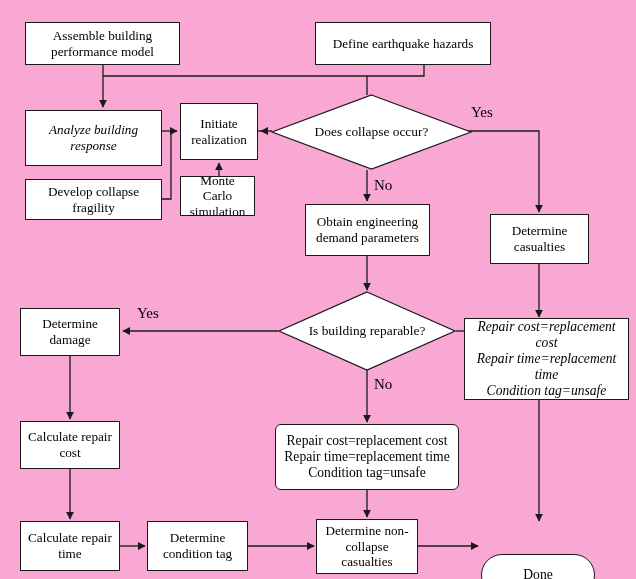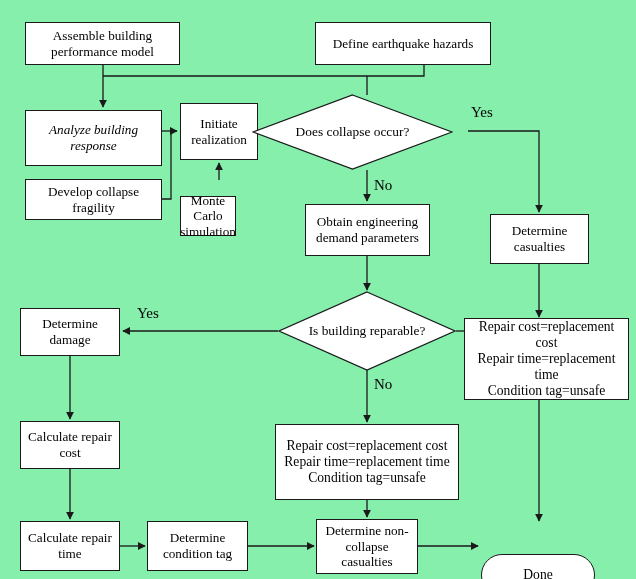--- a/index.html
+++ b/index.html
@@ -4,21 +4,21 @@
 <style>
   html, body {
     margin: 0;
     padding: 0;
     background: #ffffff;
   }
   #canvas {
     position: relative;
     width: 636px;
     height: 579px;
-    background: #86efac;
+    background: #f9a8d4;
     font-family: "Liberation Serif", "DejaVu Serif", serif;
     overflow: hidden;
   }
   svg.edges {
     position: absolute;
     left: 0;
     top: 0;
     width: 636px;
     height: 579px;
     pointer-events: none;
@@ -146,26 +146,26 @@
   <div class="node f13" style="left:25px; top:179px; width:137px; height:41px;">
     <span class="txt">Develop collapse
 fragility</span>
   </div>
 
   <div class="node f13" style="left:180px; top:103px; width:78px; height:57px;">
     <span class="txt">Initiate
 realization</span>
   </div>
 
-  <div class="node f13" style="left:180px; top:196px; width:56px; height:40px;">
+  <div class="node f13" style="left:180px; top:176px; width:75px; height:40px;">
     <span class="txt">Monte Carlo
 simulation</span>
   </div>
 
-  <div class="diamond-wrap" style="left:252px; top:94px; width:201px; height:76px;">
+  <div class="diamond-wrap" style="left:271px; top:94px; width:201px; height:76px;">
     <svg width="201" height="76" viewBox="0 0 201 76" xmlns="http://www.w3.org/2000/svg">
       <polygon points="100.5,1 200,38 100.5,75 1,38" fill="#ffffff" stroke="#1a1a1a" stroke-width="1.3"></polygon>
     </svg>
     <span class="dlabel">Does collapse occur?</span>
   </div>
 
   <div class="node f13" style="left:305px; top:204px; width:125px; height:52px;text-align:center;">
     <span class="txt">Obtain engineering
 demand parameters</span>
   </div>
@@ -175,21 +175,21 @@
 casualties</span>
   </div>
 
   <div class="diamond-wrap" style="left:278px; top:291px; width:178px; height:80px;">
     <svg width="178" height="80" viewBox="0 0 178 80" xmlns="http://www.w3.org/2000/svg">
       <polygon points="89,1 177,40 89,79 1,40" fill="#ffffff" stroke="#1a1a1a" stroke-width="1.3"></polygon>
     </svg>
     <span class="dlabel">Is building reparable?</span>
   </div>
 
-  <div class="node f135" style="left:464px; top:318px; width:165px; height:82px;">
+  <div class="node f135" style="left:464px; top:318px; width:165px; height:82px;font-style:italic;">
     <span class="txt">Repair cost=replacement
 cost
 Repair time=replacement
 time
 Condition tag=unsafe</span>
   </div>
 
   <div class="node f13" style="left:20px; top:308px; width:100px; height:48px;">
     <span class="txt">Determine
 damage</span>
@@ -203,21 +203,21 @@
   <div class="node f13" style="left:20px; top:521px; width:100px; height:50px;">
     <span class="txt">Calculate repair
 time</span>
   </div>
 
   <div class="node f13" style="left:147px; top:521px; width:101px; height:50px;">
     <span class="txt">Determine
 condition tag</span>
   </div>
 
-  <div class="node f135" style="left:275px; top:424px; width:184px; height:76px;">
+  <div class="node f135" style="left:275px; top:424px; width:184px; height:66px;border-radius:6px;">
     <span class="txt">Repair cost=replacement cost
 Repair time=replacement time
 Condition tag=unsafe</span>
   </div>
 
   <div class="node f13" style="left:316px; top:519px; width:102px; height:55px;">
     <span class="txt">Determine non-
 collapse
 casualties</span>
   </div>

